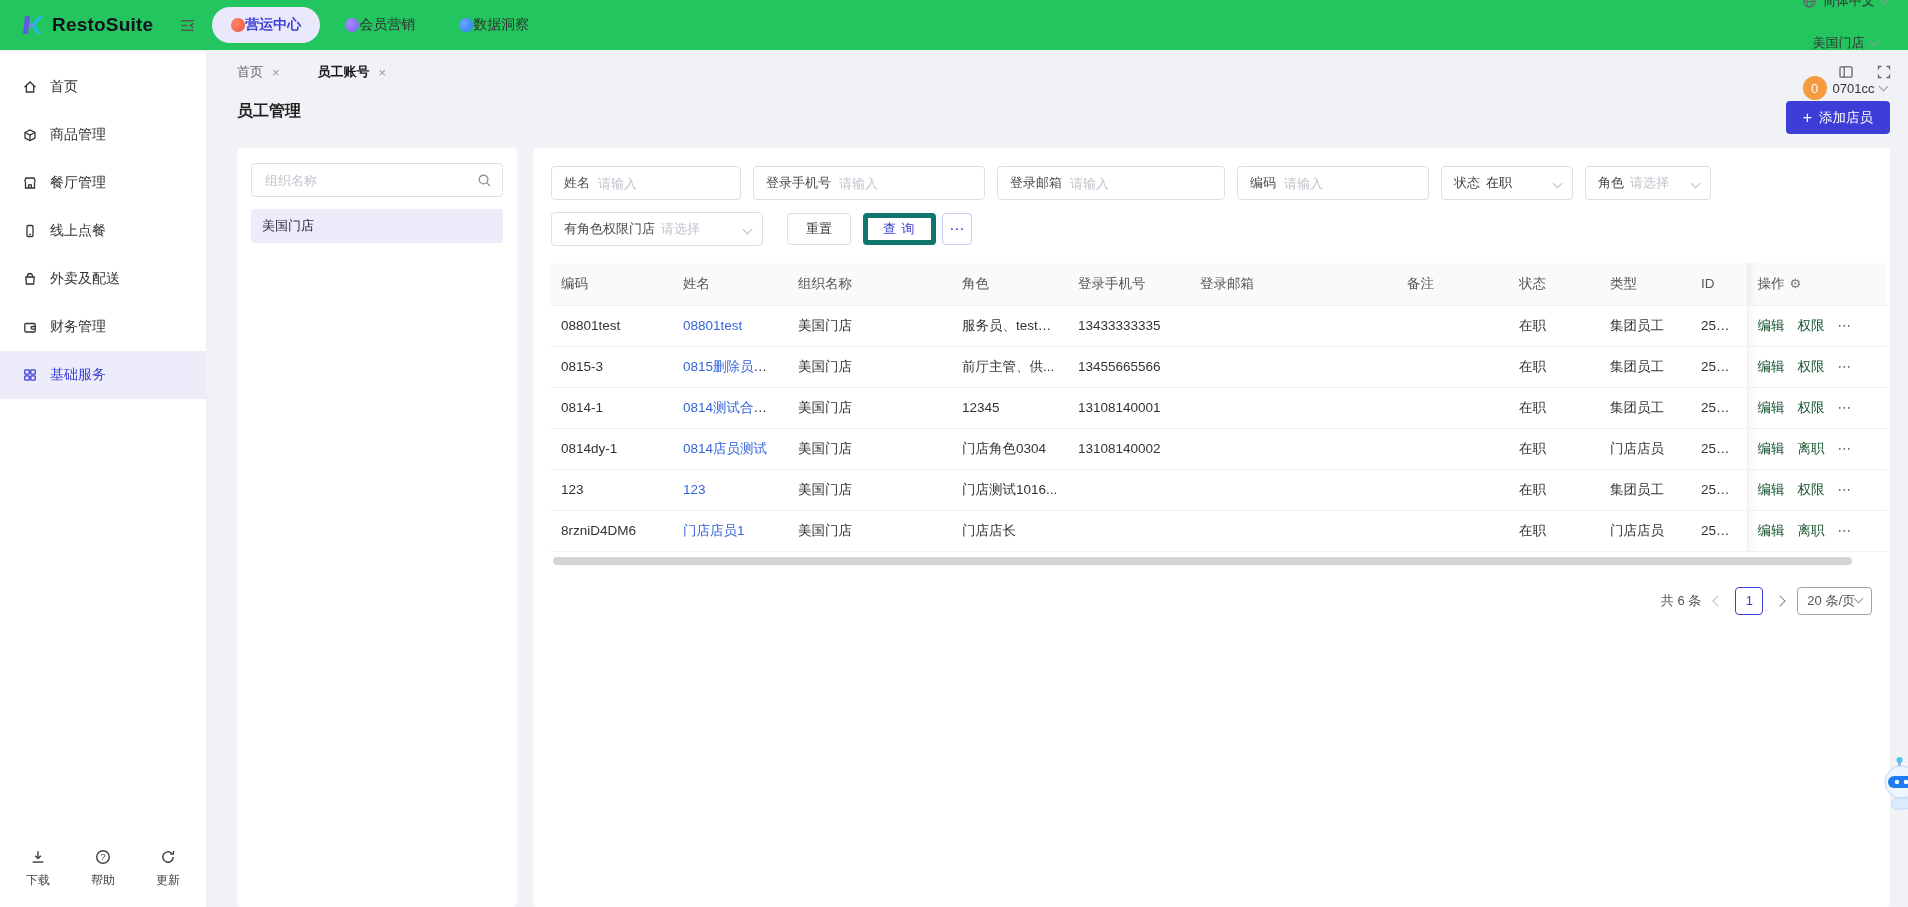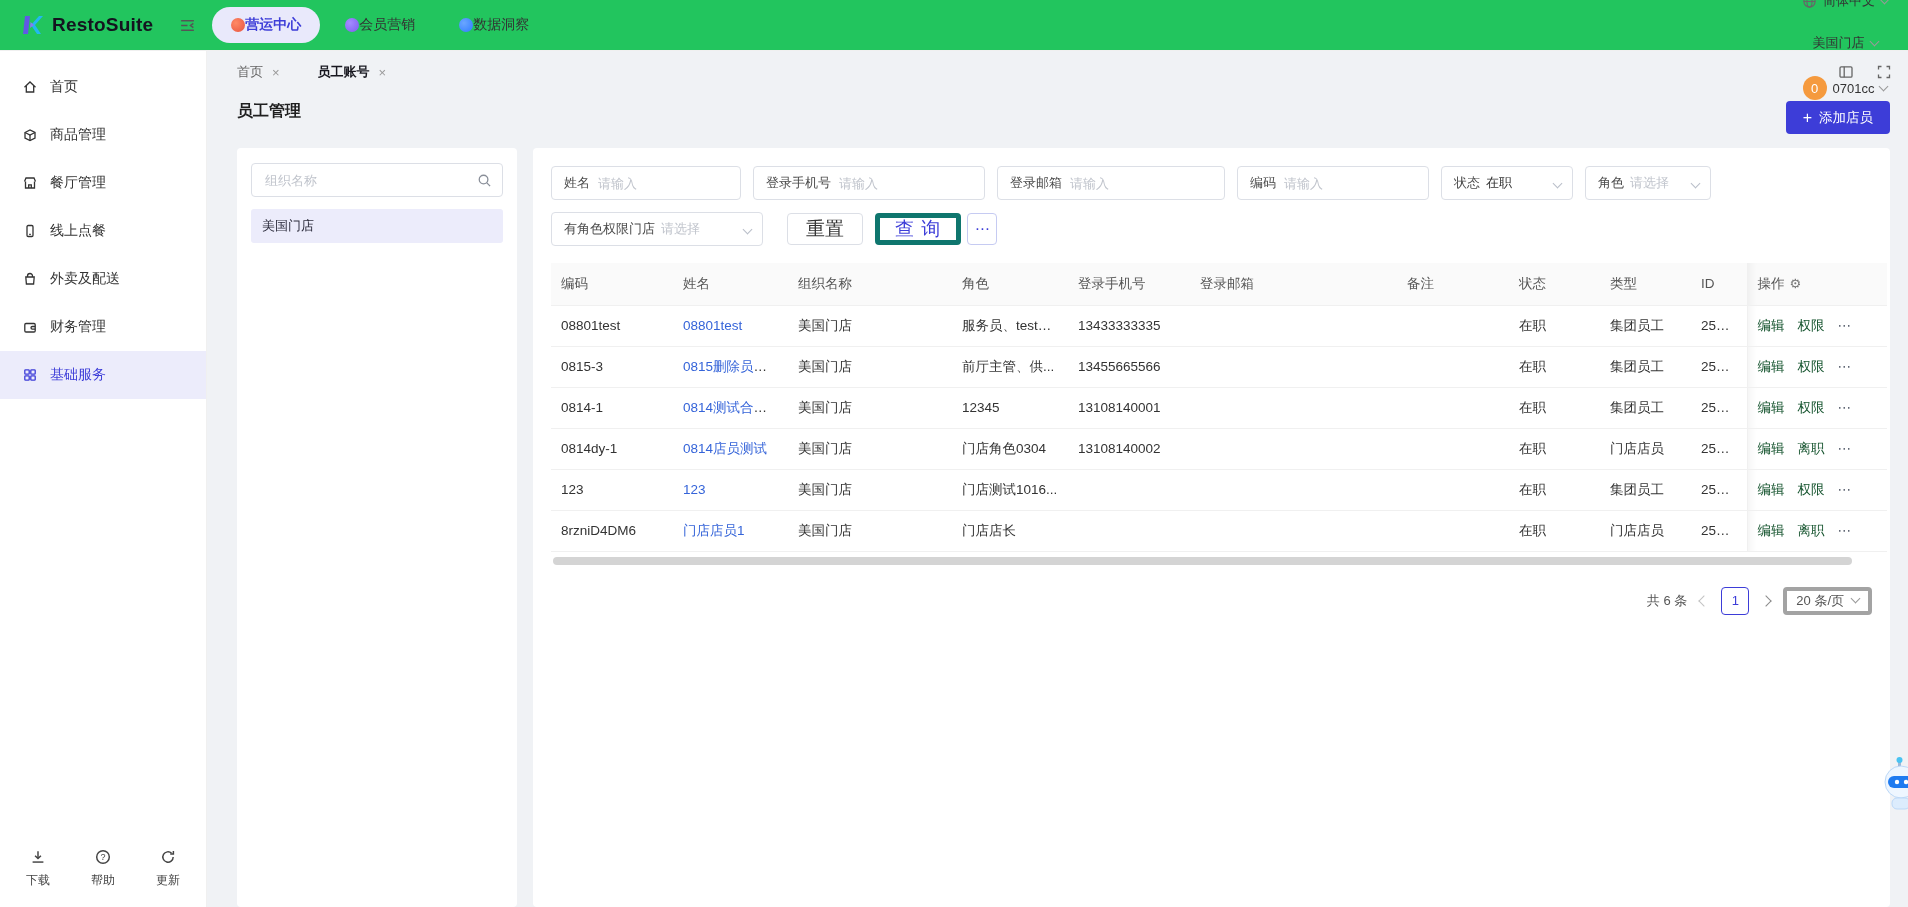--- a/index.html
+++ b/index.html
@@ -75,21 +75,21 @@
   .flabel { padding:0 6px 0 12px; color:#4a4a4a; white-space:nowrap; }
   .fctl input { border:none; outline:none; flex:1; min-width:0; font-size:13px;
                 font-family:inherit; color:#333; }
   .fctl input::placeholder { color:#c0c4cc; }
   .fplaceholder { color:#c0c4cc; flex:1; }
   .fvalue { color:#333; flex:1; }
   .fctl .chev { margin:0 11px 0 6px; border-color:#b9bec9; }
   .w-name{width:190px} .w-phone{width:232px} .w-email{width:228px} .w-code{width:192px}
   .w-status{width:132px} .w-role{width:126px} .w-store{width:212px}
   .filters-row2 { display:flex; align-items:center; gap:12px; margin-top:12px; }
-  .btn { height:32px; border-radius:4px; font-size:19px; background:#fff; cursor:pointer;
+  .btn { height:32px; border-radius:4px; font-size:13px; background:#fff; cursor:pointer;
          font-family:inherit; display:inline-flex; align-items:center; justify-content:center; }
   .btn-reset { border:1px solid #dcdfe6; color:#333; padding:0 18px; margin-left:12px; }
   .btn-query { border:5px solid #0f766e; color:#3d3dd8; padding:0 15px; letter-spacing:1px; }
   .btn-more  { border:1px solid #c6cbf2; color:#3d3dd8; width:30px; font-size:15px; }
   .qgroup { display:flex; gap:6px; }
   
   .table-wrap { margin-top:17px; }
   table { width:100%; border-collapse:collapse; table-layout:fixed; font-size:13.5px; }
   th { background:#fafafa; color:#555; font-weight:500; text-align:left; height:42px;
        padding:0 10px; border-bottom:1px solid #f0f0f0; white-space:nowrap; overflow:hidden; }
@@ -104,22 +104,22 @@
   .hscroll { height:8px; margin-top:5px; position:relative; }
   .hthumb { position:absolute; left:2px; right:20px; top:0; height:8px; border-radius:4px; background:#d4d4d4; }
   .pager { display:flex; align-items:center; justify-content:flex-end; gap:13px;
            margin-top:22px; font-size:13px; color:#555; }
   .pchev { width:8px; height:8px; border-right:1.4px solid #c3c3c3; border-bottom:1.4px solid #c3c3c3;
            display:inline-block; cursor:pointer; }
   .pchev.prev { transform:rotate(135deg); }
   .pchev.next { transform:rotate(-45deg); border-color:#8a8a8a; }
   .page-box { min-width:28px; height:28px; border:1px solid #3d3dd8; color:#3d3dd8; border-radius:4px;
               display:flex; align-items:center; justify-content:center; font-size:13px; cursor:pointer; }
-  .size-select { height:28px; border:4px solid #a3a3a3; border-radius:4px; display:flex;
-                 align-items:center; gap:8px; padding:0 9px; color:#555; cursor:pointer; background:#fff; }
+  .size-select { height:28px; border:1px solid #a3a3a3; border-radius:4px; display:flex;
+                 align-items:center; padding:0 9px; color:#555; cursor:pointer; background:#fff; }
   
   .mascot { position:absolute; right:-18px; top:756px; width:52px; height:56px; cursor:pointer; }
 </style>
 </head>
 <body>
 
 <div class="topbar">
   <div class="logo">
     <svg width="24" height="24" viewBox="0 0 24 24">
       <path d="M5 3 L10 3 L8 21 L3 21 Z" fill="#6158e6"></path>

